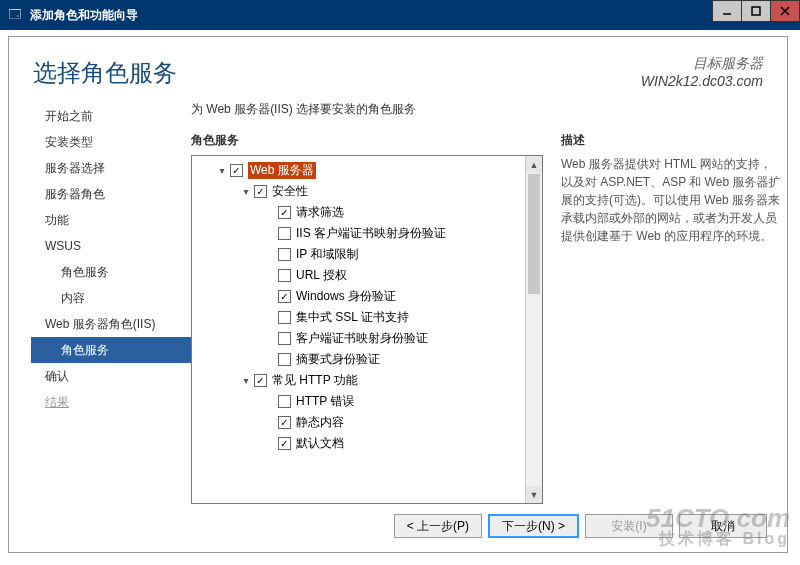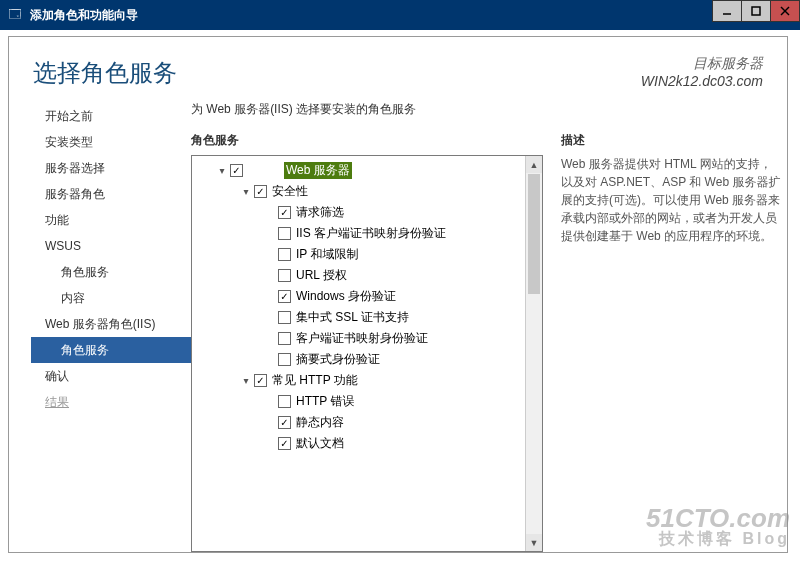--- a/index.html
+++ b/index.html
@@ -39,21 +39,21 @@
   .tree { position: absolute; left: 0; top: 0; right: 17px; bottom: 0; overflow-y: auto; padding: 4px 0; font-size: 12px; }
   .scrollbar { position: absolute; right: 0; top: 0; width: 17px; bottom: 0; background: #f0f0f0; border-left: 1px solid #ccc; }
   .sbbtn { height: 17px; background: #e6e6e6; display:flex; align-items:center; justify-content:center; font-size:9px; color:#555;}
   .sbthumb { position:absolute; left:2px; right:2px; top:18px; height:120px; background:#c8c8c8; }
 
   .node { display: flex; align-items: center; height: 21px; padding-left: 6px; white-space: nowrap; }
   .exp { width: 12px; text-align: center; color: #555; cursor: pointer; font-size: 10px; }
   .cb { width: 13px; height: 13px; border: 1px solid #666; margin: 0 5px 0 2px; display:inline-flex; align-items:center; justify-content:center; font-size:10px; line-height:1; cursor:pointer; }
   .cb.checked::after { content: "✓"; color:#000; }
   .nlabel {}
-  .nlabel.hl { background: #4d7c0f; color: #fff; padding: 0 2px; margin-left: 36px; }
+  .nlabel.hl { background: #c2410c; color: #fff; padding: 0 2px; }
   .ind1 { padding-left: 24px; }
   .ind2 { padding-left: 48px; }
   .ind3 { padding-left: 72px; }
 
   .desccol { width: 220px; }
   .desc { font-size: 12px; color: #555; line-height: 18px; }
 
   .footer { padding: 10px 20px 14px 0; display: flex; justify-content: flex-end; gap: 6px; }
   .btn { min-width: 88px; height: 24px; font-size: 12px; background: #eee; border: 1px solid #999; cursor: pointer; padding: 0 12px; }
   .btn.def { border: 2px solid #3399ff; }
@@ -199,18 +199,24 @@
           </div>
         </div>
         <div class="desccol">
           <div class="colhdr">描述</div>
           <div class="desc">Web 服务器提供对 HTML 网站的支持，以及对 ASP.NET、ASP 和 Web 服务器扩展的支持(可选)。可以使用 Web 服务器来承载内部或外部的网站，或者为开发人员提供创建基于 Web 的应用程序的环境。</div>
         </div>
       </div>
     </div>
   </div>
 
+  <div class="footer">
+    <button class="btn">&lt; 上一步(P)</button>
+    <button class="btn def">下一步(N) &gt;</button>
+    <button class="btn" disabled="">安装(I)</button>
+    <button class="btn">取消</button>
+  </div>
 </div>
 
 <div class="watermark">
   <span>51CTO.com</span>
   <span class="sub">技术博客  Blog</span>
 </div>
 
 </body></html>

